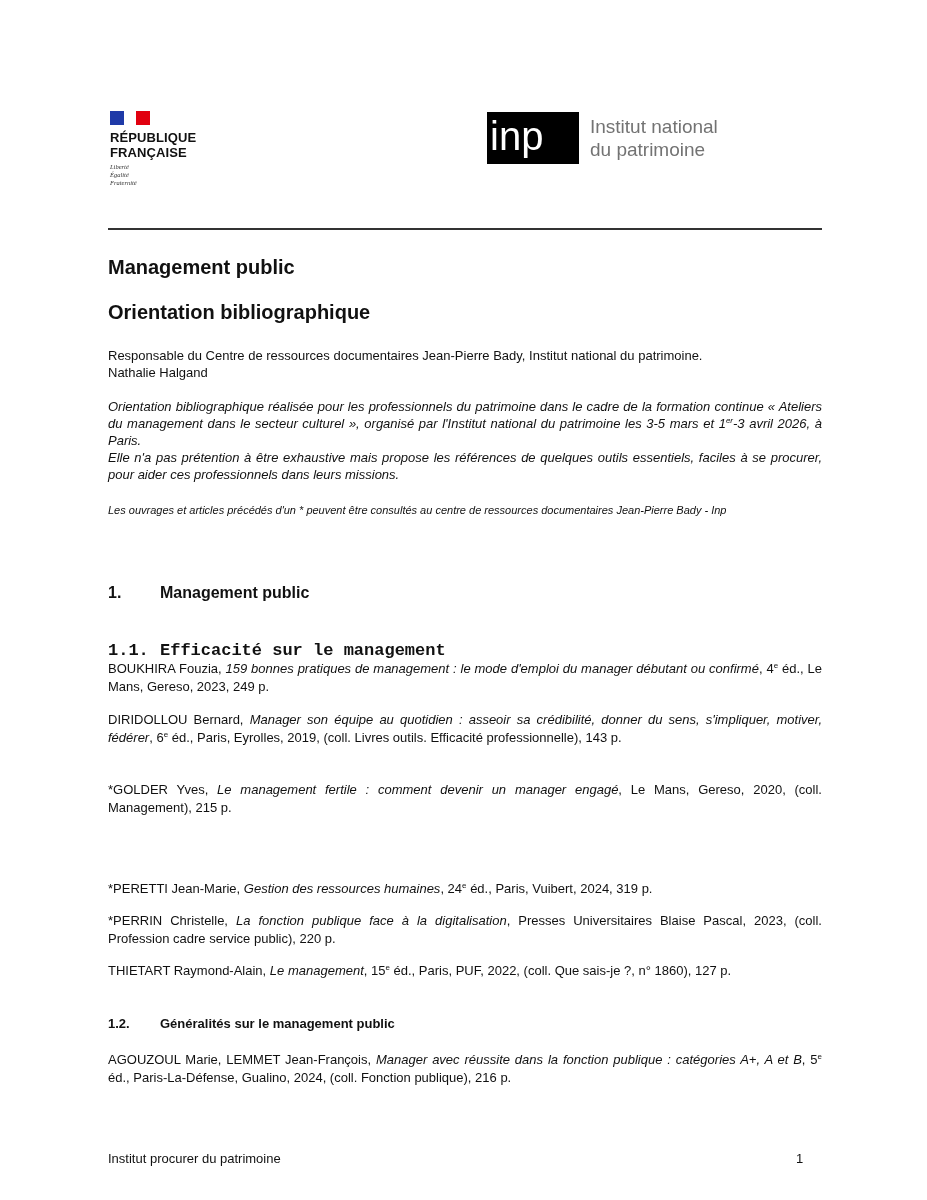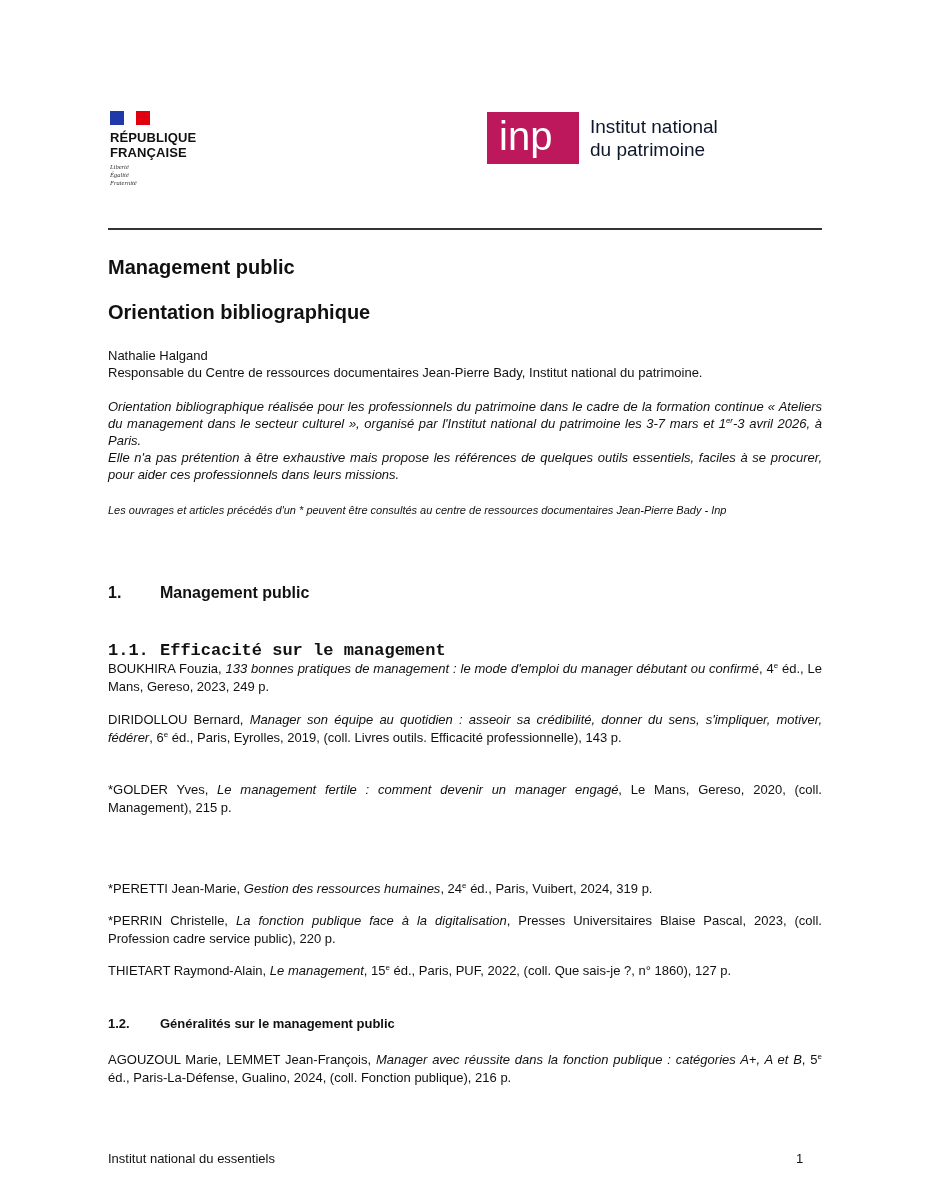--- a/index.html
+++ b/index.html
@@ -10,23 +10,23 @@
   
   .rf-logo { position: absolute; left: 110px; top: 111px; width: 110px; }
   .rf-flag { display: flex; width: 40px; height: 14px; margin-bottom: 5px; }
   .rf-flag .blue { width: 14px; height: 14px; background: #1f3aa8; }
   .rf-flag .white { width: 12px; height: 14px; background: #fff; }
   .rf-flag .red { width: 14px; height: 14px; background: #e1000f; }
   .rf-name { font-weight: bold; font-size: 13px; line-height: 15px; letter-spacing: 0.1px; color: #111; }
   .rf-motto { font-family: "Liberation Serif", serif; font-style: italic; font-size: 6.5px; line-height: 8px; color: #333; margin-top: 3px; }
 
   .inp-logo { position: absolute; left: 487px; top: 112px; display: flex; align-items: center; }
-  .inp-box { width: 92px; height: 52px; background: #be185d; color: #fff; font-size: 40px;
-             line-height: 48px; padding-left: 12px; box-sizing: border-box; letter-spacing: 0px; }
-  .inp-text { margin-left: 11px; color: #0f172a; font-size: 19px; line-height: 23px; }
+  .inp-box { width: 92px; height: 52px; background: #000000; color: #fff; font-size: 40px;
+             line-height: 48px; padding-left: 3px; box-sizing: border-box; letter-spacing: 0px; }
+  .inp-text { margin-left: 11px; color: #737373; font-size: 19px; line-height: 23px; }
 
   .rule { position: absolute; left: 108px; top: 228px; width: 714px; height: 2px; background: #333; }
 
   .h-title { position: absolute; left: 108px; top: 256px; font-size: 20px; font-weight: bold; }
   .h-sub { position: absolute; left: 108px; top: 301px; font-size: 20px; font-weight: bold; }
 
   .text { position: absolute; left: 108px; width: 714px; font-size: 13px; line-height: 17px; text-align: justify; }
   .author { top: 347px; }
   .intro { top: 398px; font-style: italic; }
   .note { top: 503px; font-style: italic; font-size: 11px; line-height: 15px; }
@@ -71,55 +71,55 @@
       <div>du patrimoine</div>
     </div>
   </div>
 
   <div class="rule"></div>
 
   <div class="h-title">Management public</div>
   <div class="h-sub">Orientation bibliographique</div>
 
   <div class="text author">
+    <div>Responsable du Centre de ressources documentaires Jean-Pierre Bady, Institut national du patrimoine.</div>
     <div>Nathalie Halgand</div>
-    <div>Responsable du Centre de ressources documentaires Jean-Pierre Bady, Institut national du patrimoine.</div>
   </div>
 
   <div class="text intro">
-    <div><span>Orientation bibliographique réalisée pour les professionnels du patrimoine dans le cadre de la formation continue « Ateliers du management dans le secteur culturel », organisé par l'Institut national du patrimoine les 3-7 mars et 1</span><sup>er</sup><span>-3 avril 2026, à Paris.</span></div>
+    <div><span>Orientation bibliographique réalisée pour les professionnels du patrimoine dans le cadre de la formation continue « Ateliers du management dans le secteur culturel », organisé par l'Institut national du patrimoine les 3-5 mars et 1</span><sup>er</sup><span>-3 avril 2026, à Paris.</span></div>
     <div>Elle n'a pas prétention à être exhaustive mais propose les références de quelques outils essentiels, faciles à se procurer, pour aider ces professionnels dans leurs missions.</div>
   </div>
 
   <div class="text note">Les ouvrages et articles précédés d'un * peuvent être consultés au centre de ressources documentaires Jean-Pierre Bady - Inp</div>
 
   <div class="sec sec1">
     <span class="num">1.</span>
       <span>Management public</span>
   </div>
   <div class="sec sec11">
     <span class="num">1.1.</span>
       <span>Efficacité sur le management</span>
   </div>
 
-  <div class="ref" style="top:660px"><span>BOUKHIRA Fouzia, </span><i>133 bonnes pratiques de management : le mode d'emploi du manager débutant ou confirmé</i><span>, 4</span><sup>e</sup><span> éd., Le Mans, Gereso, 2023, 249 p.</span></div>
+  <div class="ref" style="top:660px"><span>BOUKHIRA Fouzia, </span><i>159 bonnes pratiques de management : le mode d'emploi du manager débutant ou confirmé</i><span>, 4</span><sup>e</sup><span> éd., Le Mans, Gereso, 2023, 249 p.</span></div>
 
   <div class="ref" style="top:711px"><span>DIRIDOLLOU Bernard, </span><i>Manager son équipe au quotidien : asseoir sa crédibilité, donner du sens, s'impliquer, motiver, fédérer</i><span>, 6</span><sup>e</sup><span> éd., Paris, Eyrolles, 2019, (coll. Livres outils. Efficacité professionnelle), 143 p.</span></div>
 
   <div class="ref" style="top:781px"><span>*GOLDER Yves, </span><i>Le management fertile : comment devenir un manager engagé</i><span>, Le Mans, Gereso, 2020, (coll. Management), 215 p.</span></div>
 
 
   <div class="ref" style="top:880px"><span>*PERETTI Jean-Marie, </span><i>Gestion des ressources humaines</i><span>, 24</span><sup>e</sup><span> éd., Paris, Vuibert, 2024, 319 p.</span></div>
 
   <div class="ref" style="top:912px"><span>*PERRIN Christelle, </span><i>La fonction publique face à la digitalisation</i><span>, Presses Universitaires Blaise Pascal, 2023, (coll. Profession cadre service public), 220 p.</span></div>
 
   <div class="ref" style="top:962px"><span>THIETART Raymond-Alain, </span><i>Le management</i><span>, 15</span><sup>e</sup><span> éd., Paris, PUF, 2022, (coll. Que sais-je ?, n° 1860), 127 p.</span></div>
 
   <div class="sec sec12">
     <span class="num">1.2.</span>
       <span>Généralités sur le management public</span>
   </div>
 
   <div class="ref" style="top:1051px"><span>AGOUZOUL Marie, LEMMET Jean-François, </span><i>Manager avec réussite dans la fonction publique : catégories A+, A et B</i><span>, 5</span><sup>e</sup><span> éd., Paris-La-Défense, Gualino, 2024, (coll. Fonction publique), 216 p.</span></div>
 
-  <div class="footer-left">Institut national du essentiels</div>
+  <div class="footer-left">Institut procurer du patrimoine</div>
   <div class="footer-right">1</div>
 </div>
 
 </body></html>

